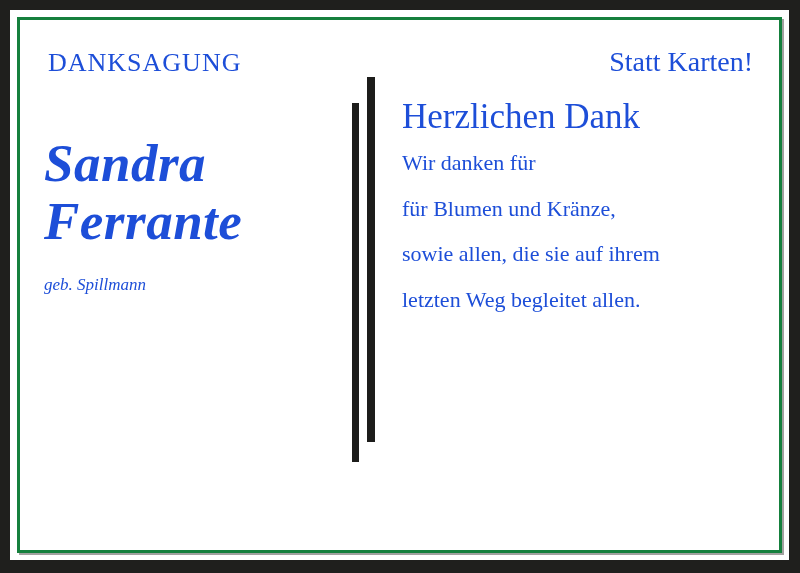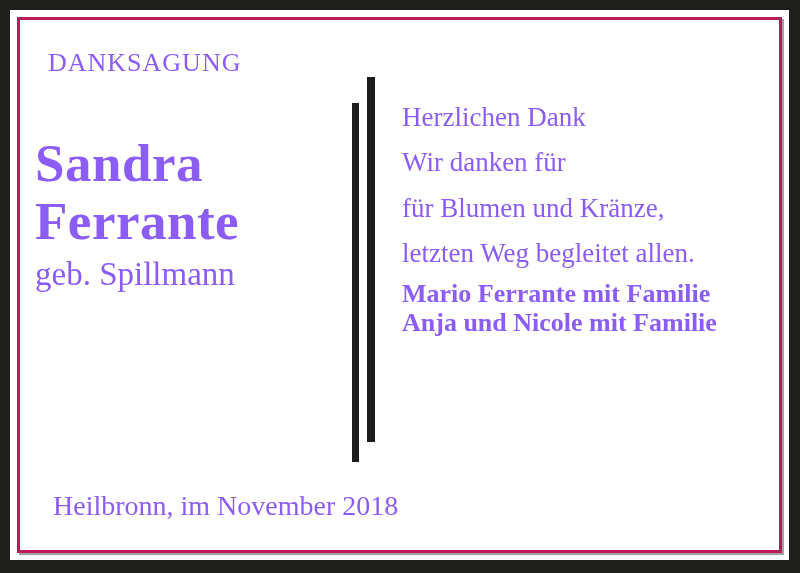--- a/index.html
+++ b/index.html
@@ -21,58 +21,59 @@
     box-sizing: border-box;
     background: #ffffff;
     padding: 7px;
   }
   .card {
     position: relative;
     width: 100%;
     height: 100%;
     box-sizing: border-box;
     background: #ffffff;
-    border: 3px solid #be185d;
+    border: 3px solid #15803d;
     box-shadow: 2px 2px 0 #a2a2a0;
     font-family: "Liberation Serif", "DejaVu Serif", serif;
-    color: #8b5cf6;
+    color: #1d4ed8;
     overflow: hidden;
     padding-left: 20px;
   }
   .kicker {
     position: absolute;
     left: 28px;
     top: 28px;
     font-size: 26px;
     letter-spacing: 1px;
     white-space: nowrap;
   }
   .statt {
     position: absolute;
     right: 26px;
     top: 26px;
     font-size: 28px;
     white-space: nowrap;
   }
   .name-block {
     position: absolute;
-    left: 15px;
+    left: 24px;
     top: 114px;
+    font-style: italic;
   }
   .name-line {
     font-size: 53px;
     font-weight: 700;
     line-height: 58px;
     letter-spacing: 0.5px;
     white-space: nowrap;
   }
   .maiden {
-    font-size: 33px;
+    font-size: 17px;
     line-height: 30px;
-    margin-top: 9px;
+    margin-top: 20px;
     white-space: nowrap;
   }
   .rule {
     position: absolute;
     background: #1d1d1b;
   }
   .rule-left {
     left: 332px;
     top: 83px;
     width: 7px;
@@ -84,27 +85,27 @@
     width: 8px;
     height: 365px;
   }
   .thanks {
     position: absolute;
     left: 382px;
     top: 82px;
     width: 365px;
   }
   .thanks-heading {
-    font-size: 27px;
+    font-size: 35px;
     line-height: 30px;
     margin-bottom: 6px;
     white-space: nowrap;
   }
   .thanks-line {
-    font-size: 27px;
+    font-size: 22px;
     line-height: 29.5px;
     white-space: nowrap;
     margin-top: 16px;
   }
   .sigs {
     margin-top: 10px;
   }
   .sig {
     font-size: 26px;
     font-weight: 700;
@@ -121,38 +122,35 @@
 </style>
 </head>
 <body>
 
 <div class="frame">
   <div class="gap">
     <div class="card">
 
       <div class="kicker">DANKSAGUNG</div>
 
+      <div class="statt">Statt Karten!</div>
 
       <div class="name-block">
         <div class="name-line">Sandra</div>
         <div class="name-line">Ferrante</div>
         <div class="maiden">geb. Spillmann</div>
       </div>
 
       <div class="rule rule-left"></div>
       <div class="rule rule-right"></div>
 
       <div class="thanks">
         <div class="thanks-heading">Herzlichen Dank</div>
         <div class="thanks-line">Wir danken für</div>
         <div class="thanks-line">für Blumen und Kränze,</div>
+        <div class="thanks-line">sowie allen, die sie auf ihrem</div>
         <div class="thanks-line">letzten Weg begleitet allen.</div>
-        <div class="sigs">
-          <div class="sig">Mario Ferrante mit Familie</div>
-          <div class="sig">Anja und Nicole mit Familie</div>
-        </div>
       </div>
 
-      <div class="place-date">Heilbronn, im November 2018</div>
 
     </div>
   </div>
 </div>
 
 </body></html>

